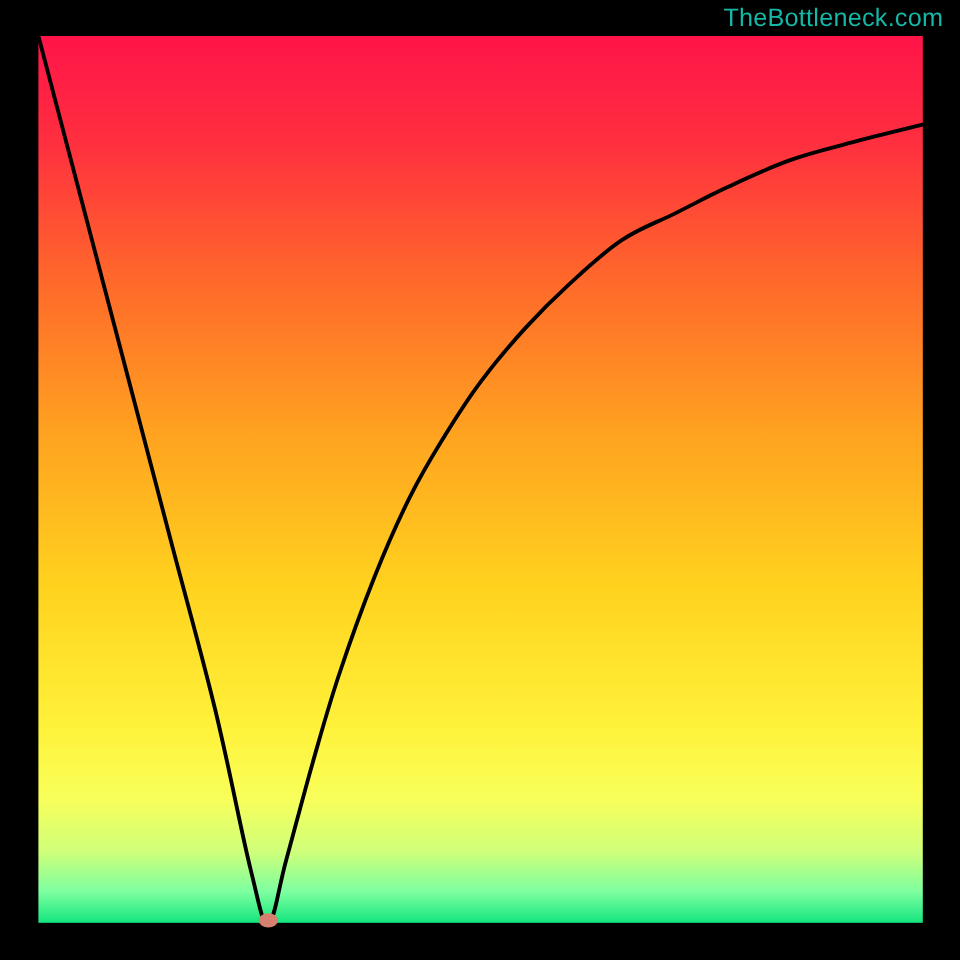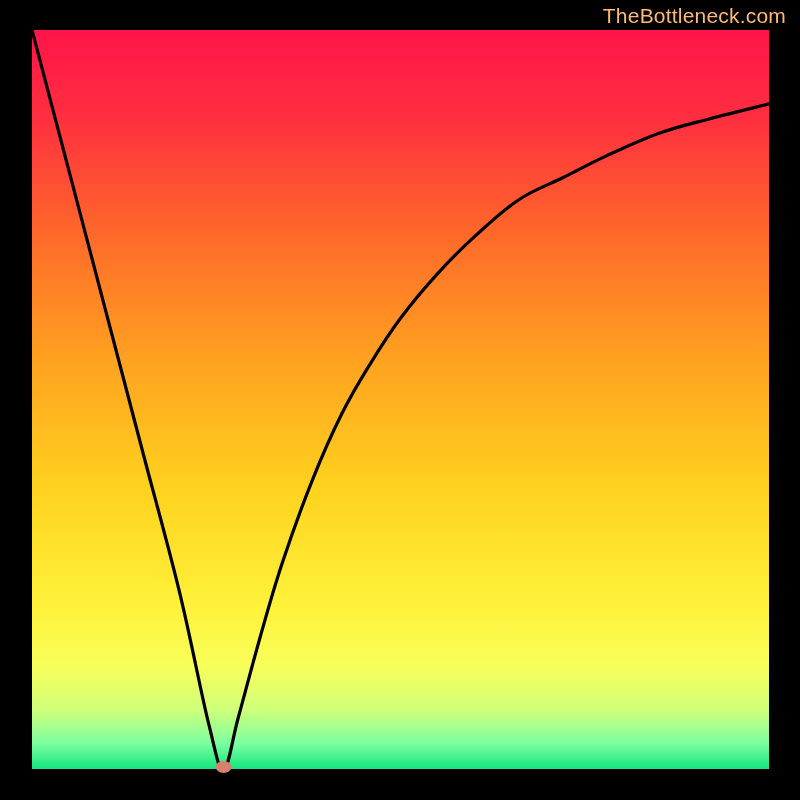--- a/index.html
+++ b/index.html
@@ -14,21 +14,21 @@
   .frame {
     position: relative;
     width: 800px;
     height: 800px;
     background: #000;
   }
   .watermark {
     position: absolute;
     top: 4px;
     right: 14px;
-    color: #fdba74;
+    color: #14b8a6;
     font-size: 21px;
     font-weight: 500;
     letter-spacing: 0.2px;
     z-index: 5;
   }
   svg {
     position: absolute;
     top: 0;
     left: 0;
   }

